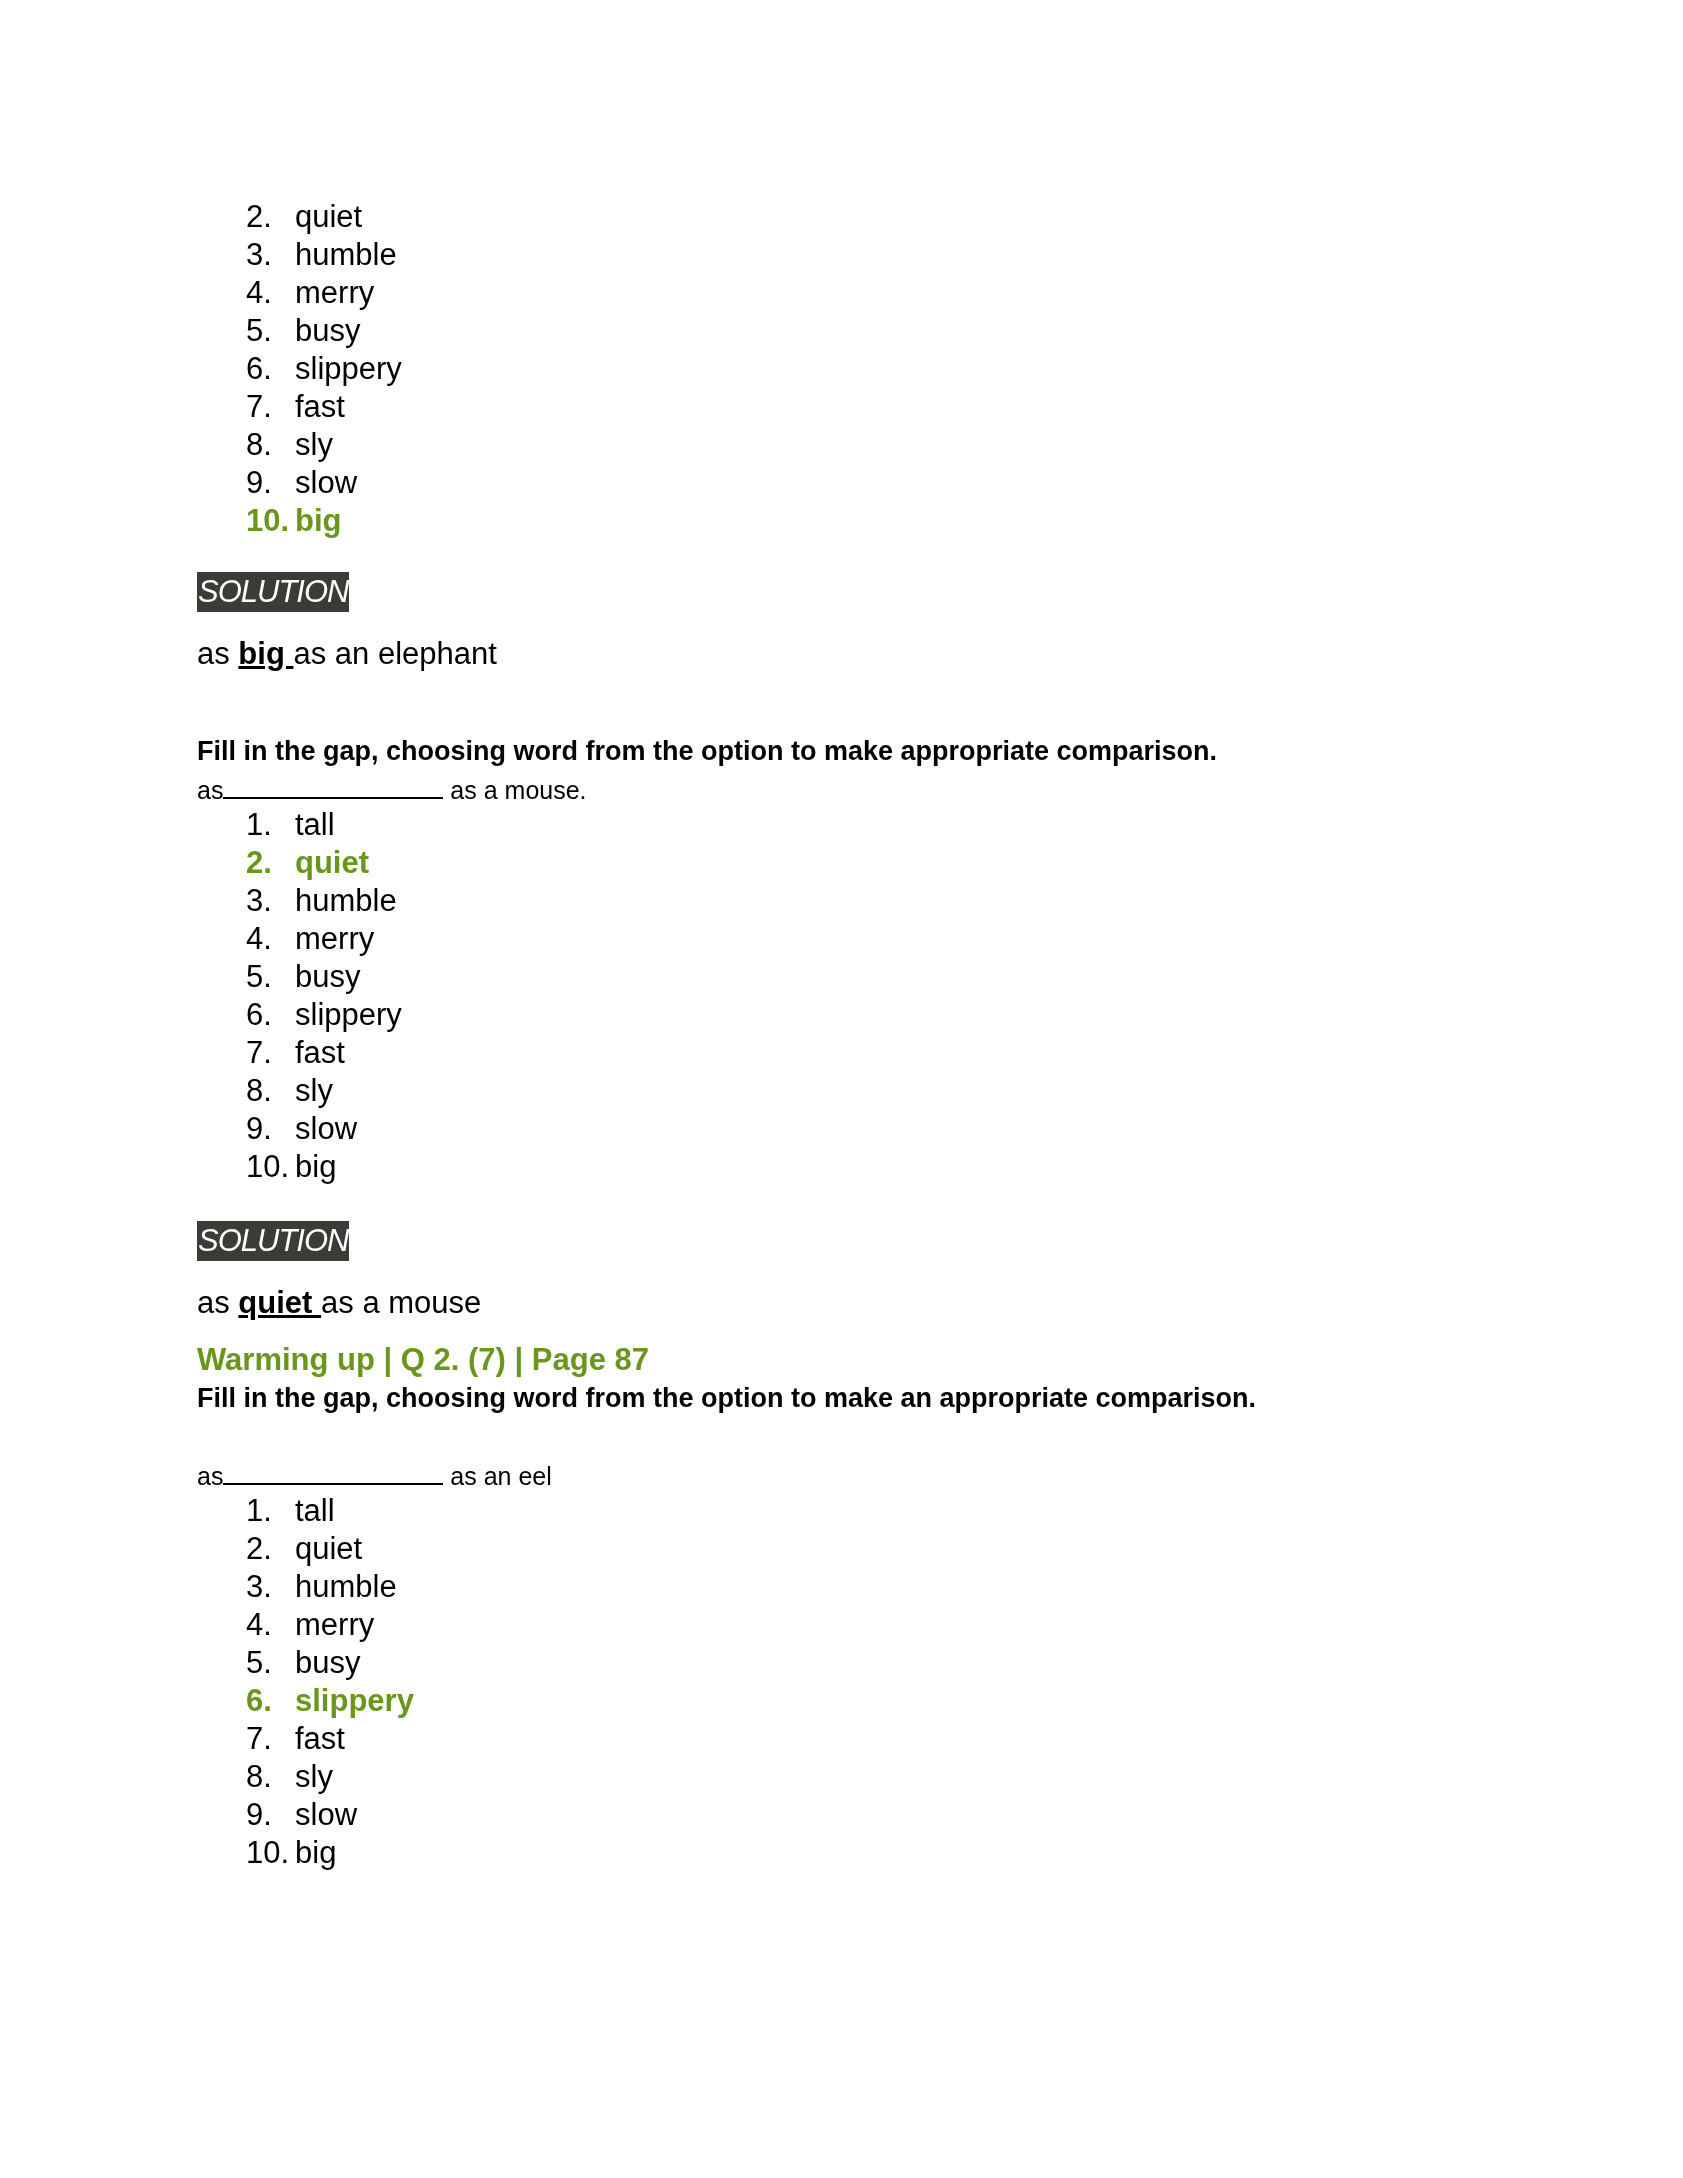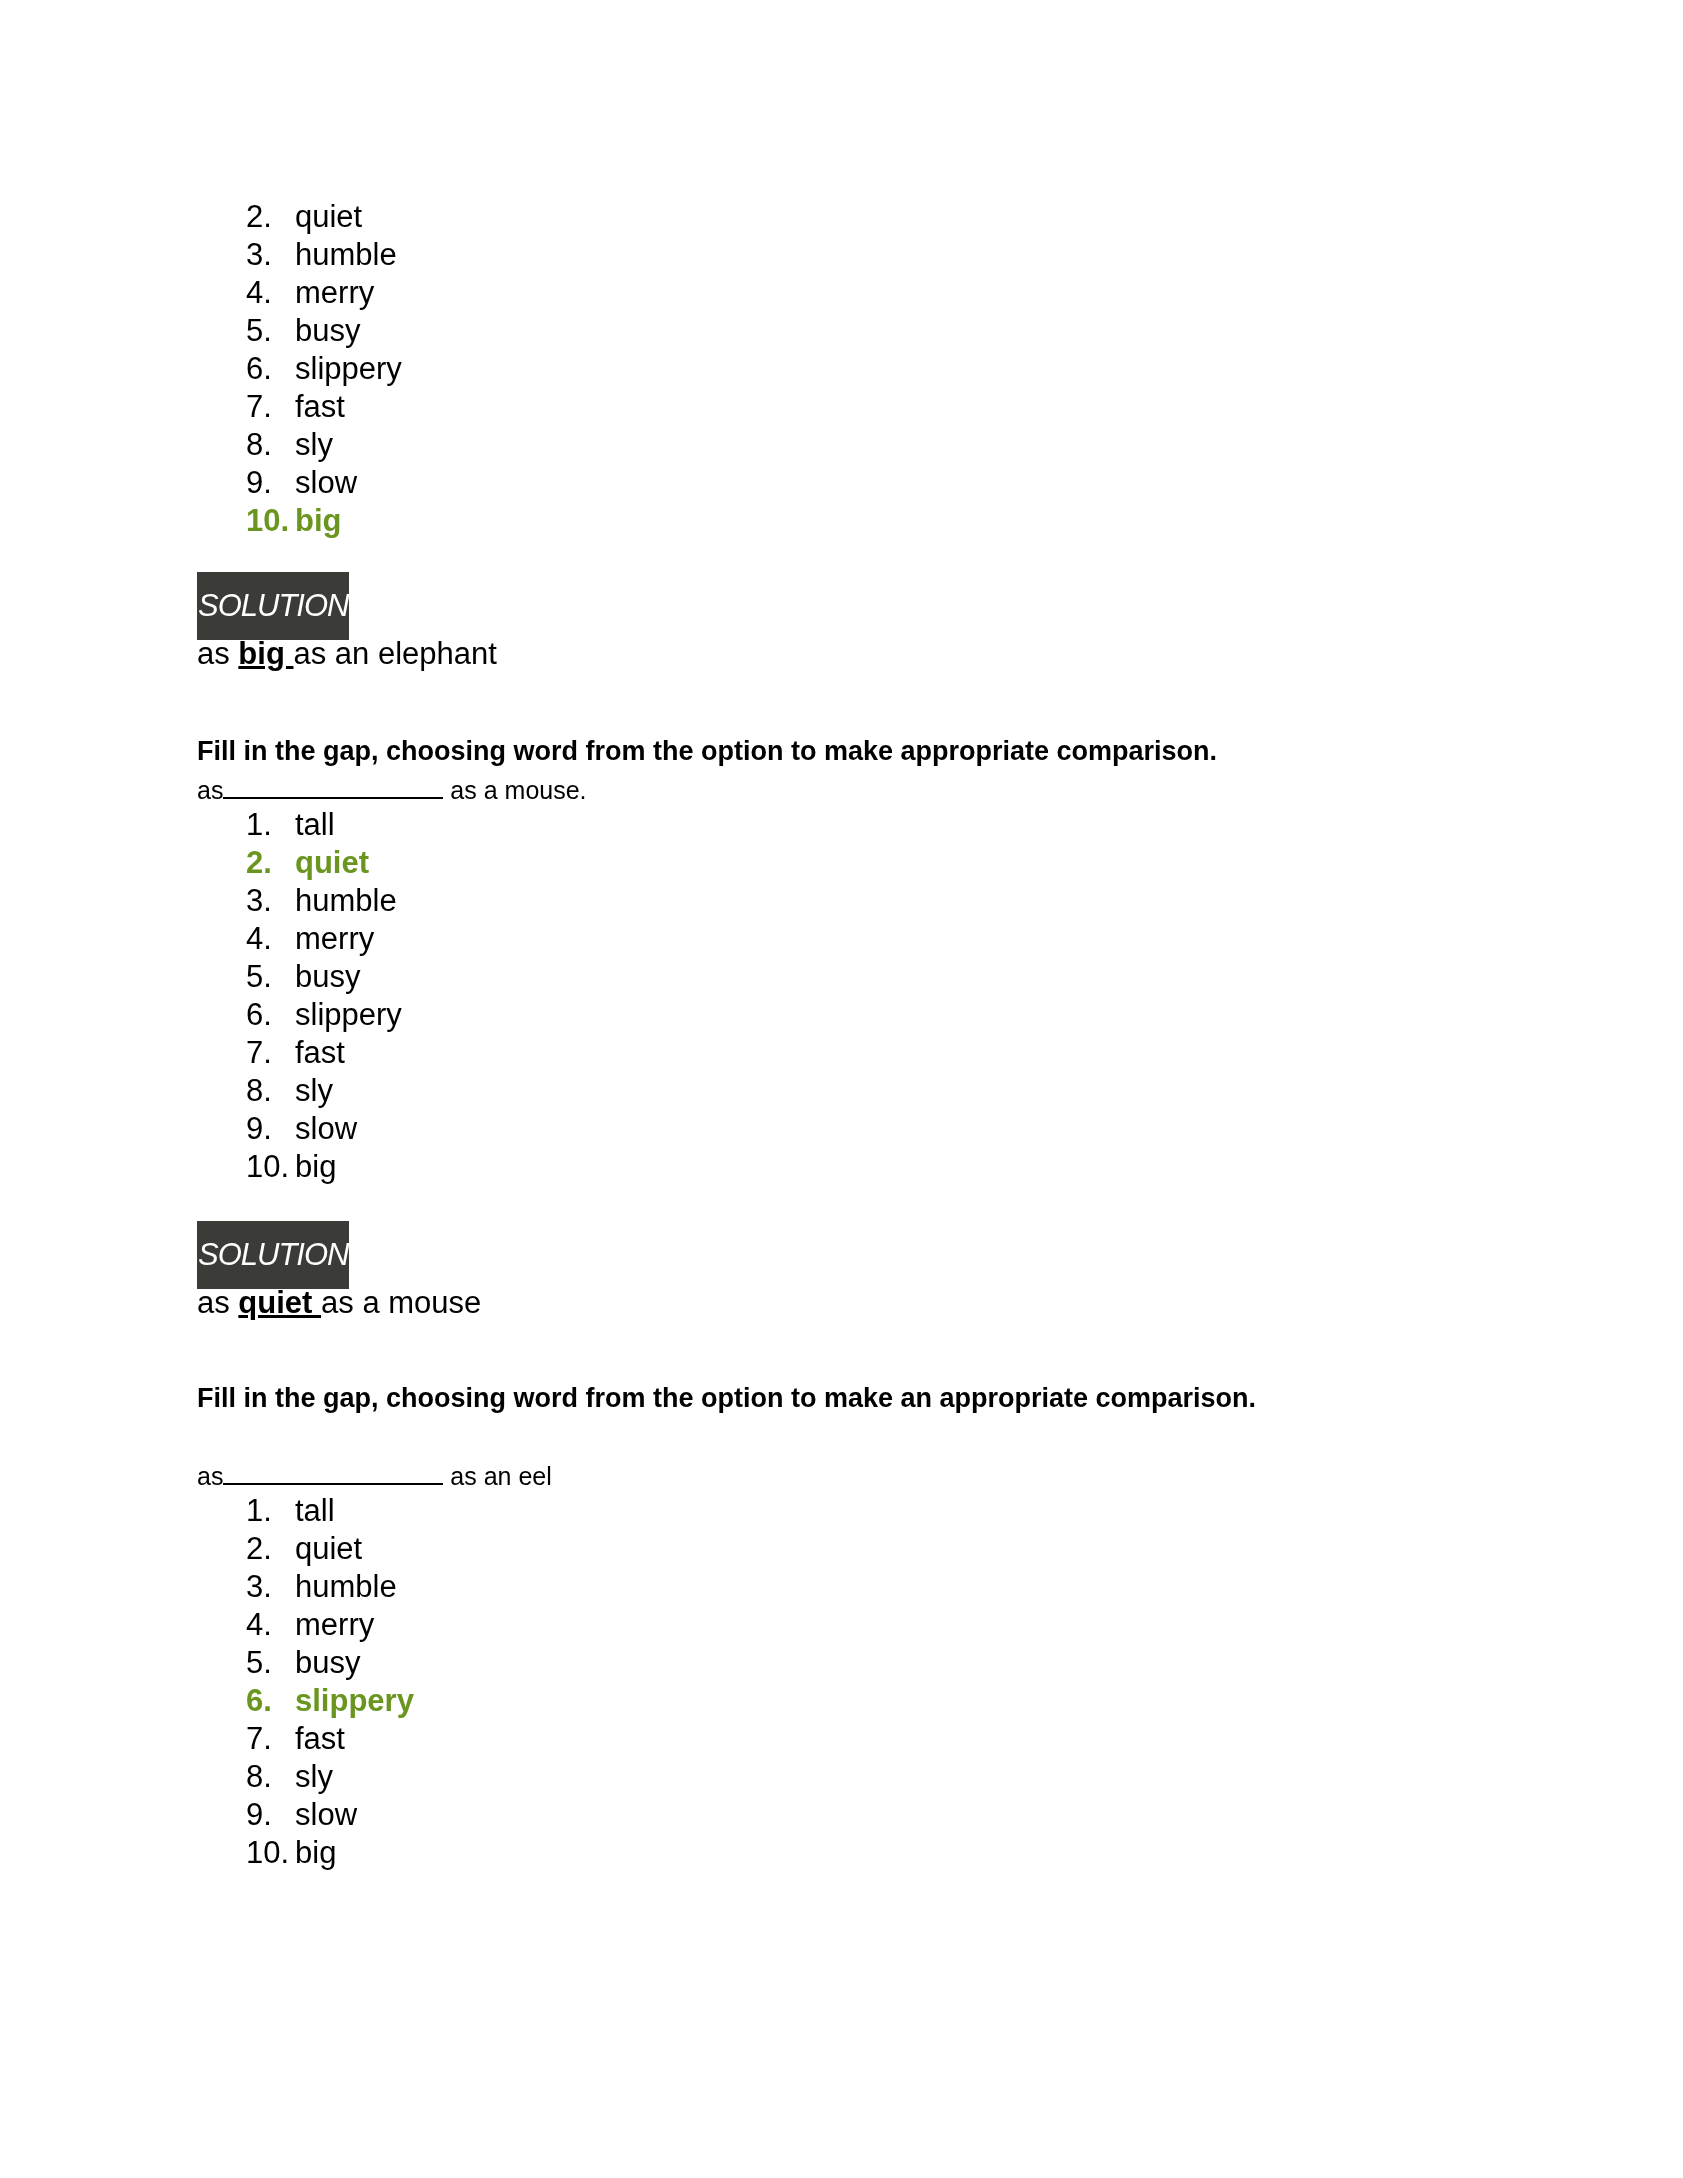--- a/index.html
+++ b/index.html
@@ -2,21 +2,21 @@
 <html><head>
 <meta charset="utf-8">
 <style>
   body { margin:0; background:#fff; }
   .page { position:relative; width:1683px; height:2178px; background:#fff; font-family:"Liberation Sans", sans-serif; color:#000; }
   .abs { position:absolute; }
   .list { left:246px; font-size:31px; line-height:38px; }
   .list .item { display:flex; }
   .list .num { width:49px; }
   .green { color:#6a961f; font-weight:bold; }
-  .sol { left:197px; background:#3b3b38; color:#fff; font-style:italic; font-size:31px; padding:16px 1px; letter-spacing:-1px; }
+  .sol { left:197px; background:#3b3b38; color:#fff; font-style:italic; font-size:31px; padding:2px 1px; letter-spacing:-1px; }
   .answer { left:197px; font-size:31px; }
   .answer u { font-weight:bold; text-decoration-thickness:3px; }
   .heading { left:197px; font-size:31px; font-weight:bold; color:#6a961f; }
   .instr { left:197px; font-size:27px; font-weight:bold; width:1287px; line-height:37px; }
   .gap { left:197px; font-size:25px; }
   .blank { display:inline-block; width:220px; border-bottom:2px solid #000; height:28px; }
 </style>
 </head>
 <body>
 
@@ -105,20 +105,21 @@
       </div>
     <div class="item">
         <span class="num">10.</span>
         <span>big</span>
       </div>
   </div>
 
   <div class="abs sol" style="top:1221px">SOLUTION</div>
   <div class="abs answer" style="top:1285px"><span>as </span><u>quiet </u><span>as a mouse</span></div>
 
+  <div class="abs heading" style="top:1342px">Warming up | Q 2. (7) | Page 87</div>
   <div class="abs instr" style="top:1380px;width:1148px">Fill in the gap, choosing word from the option to make an appropriate comparison.</div>
   <div class="abs gap" style="top:1455px"><span>as</span><span class="blank"></span><span> as an eel</span></div>
 
   <div class="abs list" style="top:1492px">
     <div class="item">
         <span class="num">1.</span>
         <span>tall</span>
       </div>
     <div class="item">
         <span class="num">2.</span>

